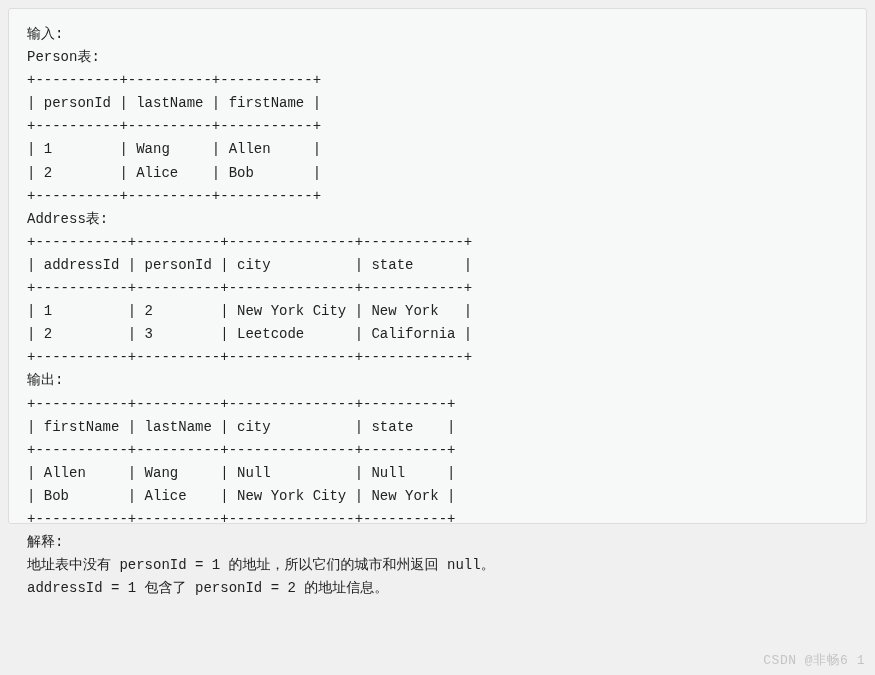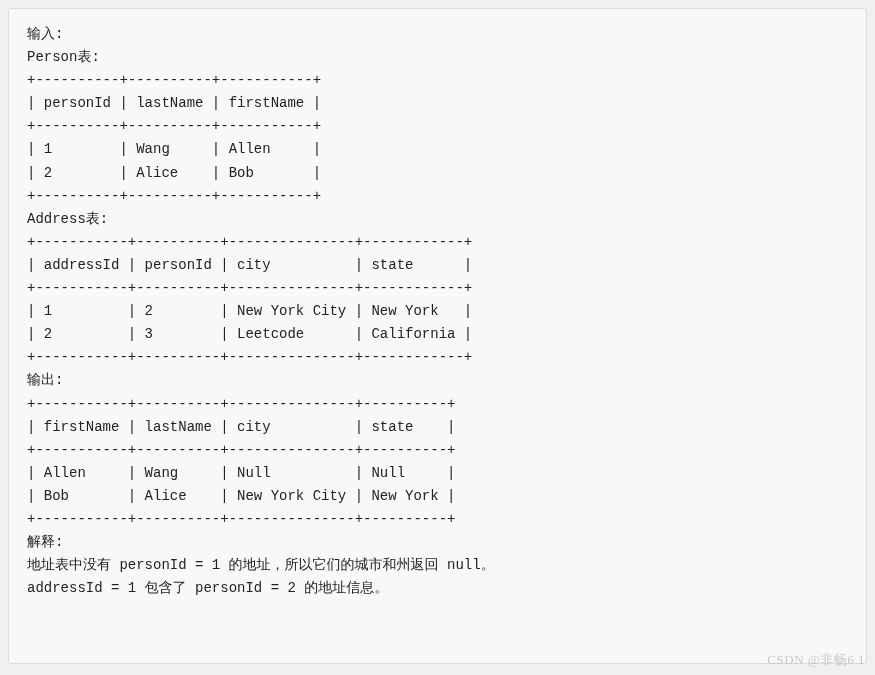--- a/index.html
+++ b/index.html
@@ -17,28 +17,28 @@
   }
   .code-block {
     background: #f7f8f8;
     border: 1px solid #ddd;
     border-radius: 3px;
     margin: 8px;
     padding: 14px 18px;
     white-space: pre;
     line-height: 1.65;
     color: #222;
-    height: 656px;
+    height: 516px;
     box-sizing: border-box;
   }
   .watermark {
     position: absolute;
     bottom: 6px;
     right: 10px;
-    font-family: Liberation Serif, serif;
+    font-family: Liberation Mono, monospace;
     font-size: 13px;
     color: rgba(160,160,160,0.55);
     letter-spacing: 0.5px;
     pointer-events: none;
   }
 </style>
 </head>
 <body>
 
 <div class="code-block"><span>输入: </span>

